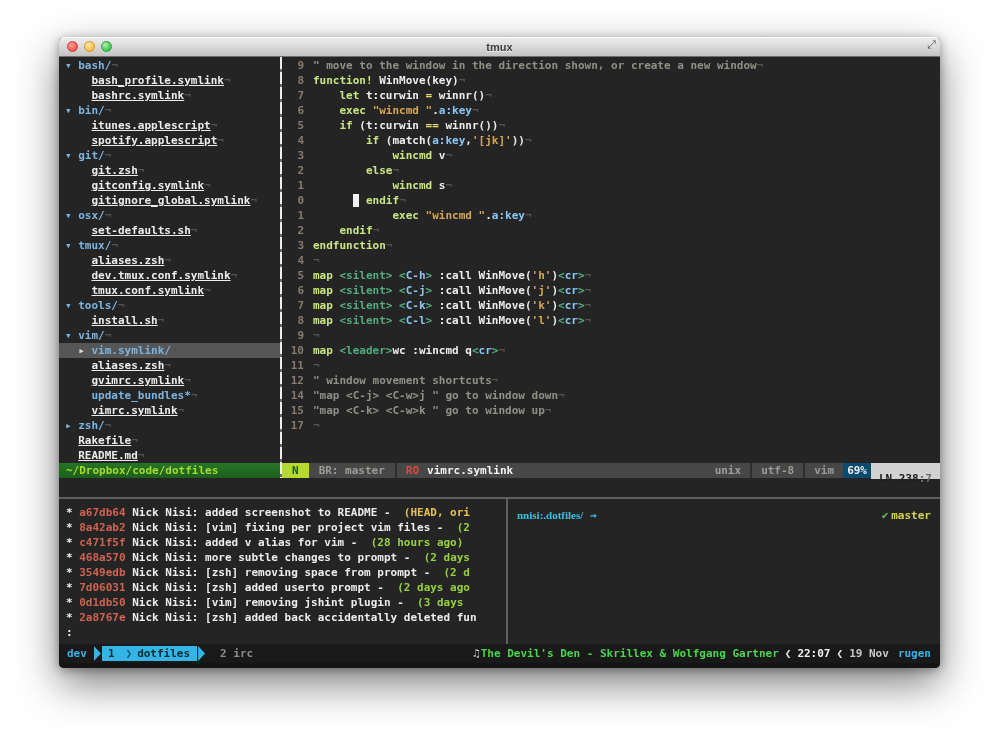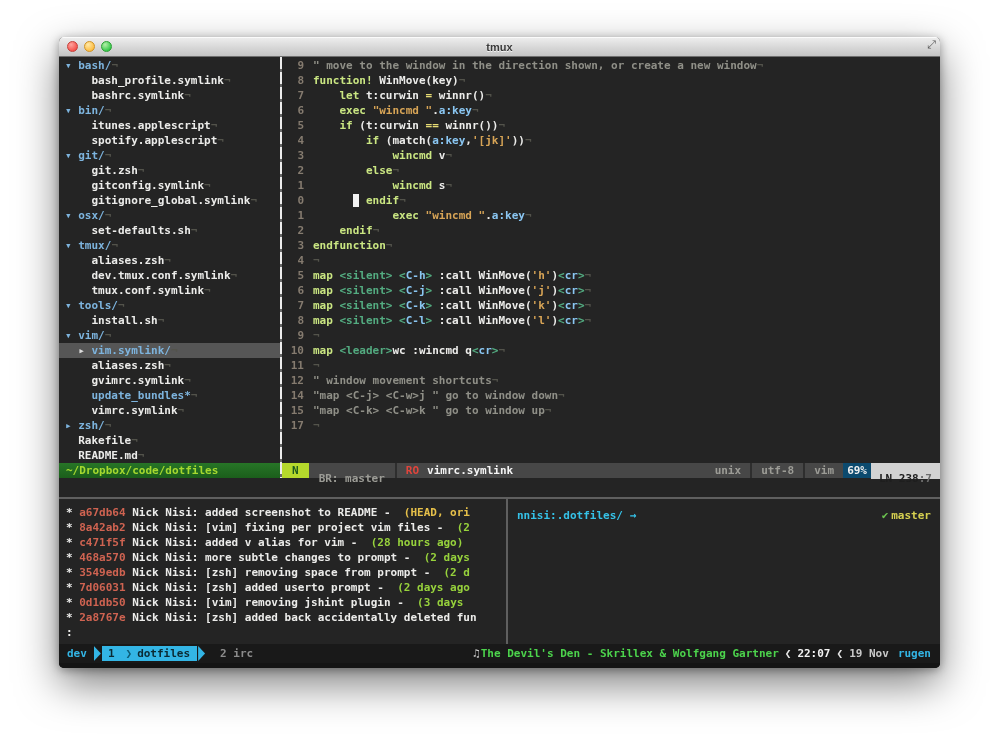--- a/index.html
+++ b/index.html
@@ -25,46 +25,46 @@
   .tree-status{height:15px;background:linear-gradient(#277527,#1b5e1b);color:#a6d92f;padding-left:7px;white-space:pre;}
   .vsep{width:2px;flex:none;background:repeating-linear-gradient(#ededed 0 12px,#6a6a6a 12px 15px);}
   .editor-col{flex:1;min-width:0;display:flex;flex-direction:column;}
   .editor{height:406px;overflow:hidden;padding-top:1px;}
   .vline{display:flex;height:15px;white-space:pre;}
   .lnum{width:22px;flex:none;text-align:right;margin-right:9px;color:#857b6f;}
   .lcode{white-space:pre;}
   .c-txt{color:#ececea;} .c-cmt{color:#8f8f87;} .c-kw{color:#cae682;} .c-str{color:#d7a456;}
   .c-ident{color:#8ac6f2;} .c-spc{color:#53ab80;} .c-op{color:#e7dc74;} .c-eol{color:#53534b;}
   .c-cur{background:#f2f2f2;color:#f2f2f2;}
-  .t-dir{color:#7db4de;} .t-file{color:#ececea;} .t-exec{color:#7db4de;} .t-arrow{color:#7db4de;}
+  .t-dir{color:#7db4de;} .t-file{color:#ececea;text-decoration:underline;} .t-exec{color:#7db4de;} .t-arrow{color:#7db4de;}
   .t-arrow-sel{color:#dcdcdc;}
 
   .statusline{height:15px;background:#474747;display:flex;color:#9c9c96;white-space:pre;}
   .sl-mode{background:#b5d92c;color:#1e5c1e;padding:0 10px;flex:none;}
-  .sl-branch{padding:8px 10px;flex:none;}
+  .sl-branch{padding:0 10px;flex:none;}
   .sl-file{border-left:2px solid #2e2e2e;padding:0 9px;flex:none;display:flex;gap:8px;}
   .sl-ro{color:#e0453c;} .sl-filename{color:#f4f4f4;}
   .sl-spacer{flex:1;}
   .sl-item{padding:0 9px;text-align:right;} .sl-item.sep{border-left:2px solid #2e2e2e;}
   .sl-pct{background:#0c4a6e;color:#f0f0f0;padding:0 4px;flex:none;}
   .sl-ln{background:#d2d2d2;color:#1e1e1e;padding:8px 8px;flex:none;}
   .sl-ln .col{color:#6d6d6d;}
 
   .cmdline{height:19px;}
   .hborder{height:2px;background:#5f5f5f;}
   .bottom-section{display:flex;height:145px;}
   .gitlog{width:440px;flex:none;overflow:hidden;padding:6px 0 0 7px;white-space:pre;}
   .gline{height:15px;}
   .g-star{color:#ececea;} .g-hash{color:#cf6351;} .g-msg{color:#ececea;}
   .g-refy{color:#e6c04a;} .g-refg{color:#97d23c;}
   .g-prompt{color:#ececea;height:15px;}
   .bvsep{width:2px;flex:none;background:#5f5f5f;}
   .shell{flex:1;min-width:0;padding:9px 9px 0 9px;}
   .shell-line{display:flex;white-space:pre;}
-  .sh-prompt{color:#35c2e8;} .sh-arrow{color:#35c2e8;margin-left:7px;}
+  .sh-prompt{color:#35c2e8;font-family:Liberation Serif, serif;} .sh-arrow{color:#35c2e8;margin-left:7px;}
   .sh-spacer{flex:1;}
   .sh-check{color:#6cc550;margin-right:3px;} .sh-branch{color:#d6d050;}
 
   .tmux-bar{height:19px;background:#191919;display:flex;align-items:center;white-space:pre;}
   .tb-session{color:#33b5e5;margin:0 7px 0 8px;}
   .pl-cap{width:7px;height:15px;background:#33b5e5;clip-path:polygon(0 0,100% 50%,0 100%);margin-right:1px;flex:none;}
   .pl-body{background:#33b5e5;height:15px;display:flex;align-items:center;color:#0b2a33;}
   .pl-index{padding:0 6px;}
   .pl-chev{color:#0c5a74;padding:0 5px;}
   .pl-name{padding-right:7px;}

